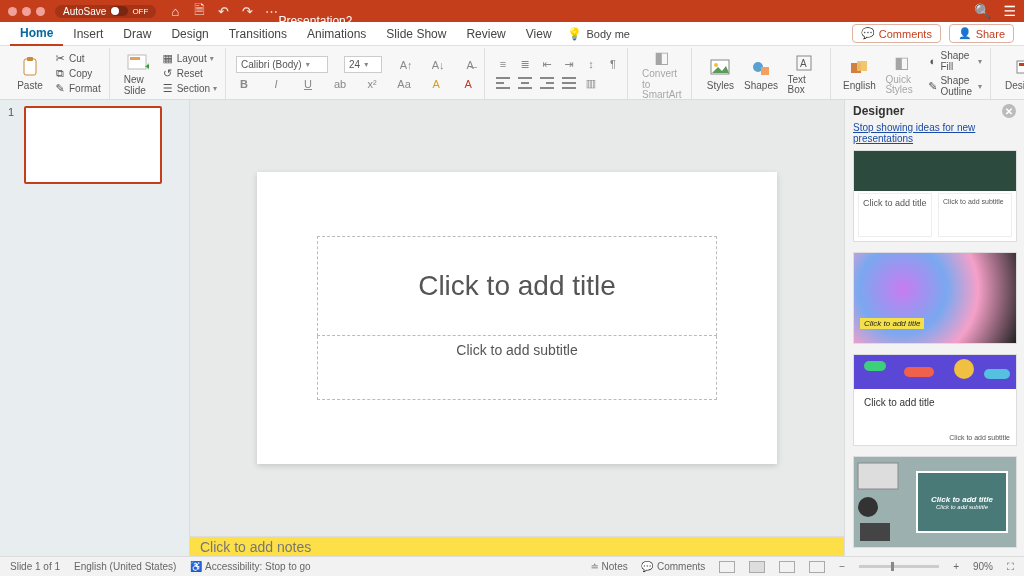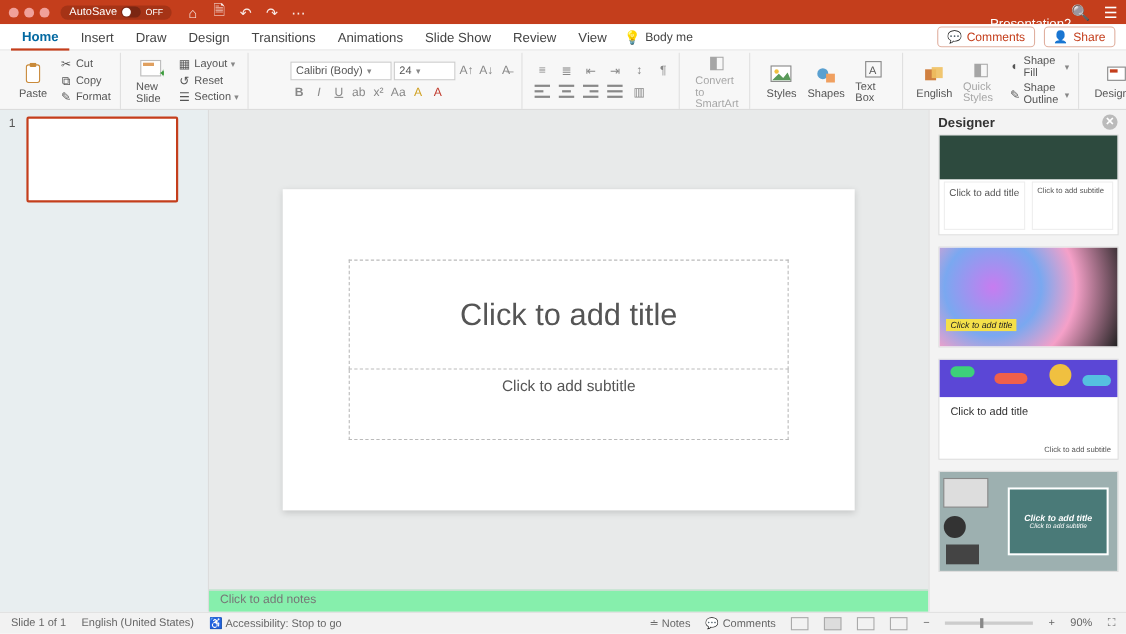--- a/index.html
+++ b/index.html
@@ -7,21 +7,21 @@
 
   
   .titlebar { height: 22px; background: #c43e1c; display: flex; align-items: center; color: #fff; padding: 0 8px; }
   .macdots { display: flex; gap: 5px; margin-right: 10px; }
   .macdots span { width: 9px; height: 9px; border-radius: 50%; background: #f0a19a; }
   .autosave { background: #a53316; border-radius: 10px; padding: 1px 8px; font-size: 10px; display: flex; align-items: center; gap: 4px; }
   .autosave .toggle { width: 18px; height: 10px; background: #7b2612; border-radius: 5px; position: relative; }
   .autosave .toggle::after { content:""; position:absolute; left:1px; top:1px; width:8px; height:8px; background:#fff; border-radius:50%; }
   .tb-icons { display:flex; gap:10px; margin-left:12px; }
   .tb-icons span { width:14px; height:14px; display:flex; align-items:center; justify-content:center; font-size:13px; opacity:.9; }
-  .tb-title { flex:1; text-align:right; font-size:12px; font-weight:500;margin-top:20px; }
+  .tb-title { flex:1; text-align:left; font-size:12px; font-weight:500;margin-top:20px; }
   .tb-right { display:flex; gap:12px; font-size:14px; }
 
   
   .ribbon-tabs { height: 24px; background: #fff; border-bottom: 1px solid #e0e0e0; display:flex; align-items:center; padding: 0 10px; }
   .rtab { padding: 4px 10px; font-size: 12px; color:#444; cursor:pointer; }
   .rtab.active { font-weight: 700; border-bottom: 2px solid #c43e1c; color:#0369a1; }
   .tellme { display:flex; align-items:center; gap:4px; color:#444; margin-left:6px; }
   .tellme .bulb { font-size:12px; }
   .rtab-spacer { flex:1; }
   .pill { border:1px solid #d0d0d0; border-radius:4px; padding:2px 8px; margin-left:8px; font-size:11px; display:flex; align-items:center; gap:4px; color:#555; }
@@ -31,44 +31,44 @@
   
   .ribbon { height: 54px; background: #f7f7f7; border-bottom: 1px solid #dcdcdc; display:flex; align-items:stretch; padding: 2px 6px 0; gap:4px; }
   .rgroup { display:flex; align-items:center; padding:0 6px; border-right:1px solid #e0e0e0; gap:4px; }
   .rgroup:last-child { border-right:none; }
   .vbtn { display:flex; flex-direction:column; align-items:center; justify-content:center; gap:1px; padding:2px 4px; font-size:10px; color:#555; min-width:36px; }
   .vbtn .ico { width:22px; height:22px; display:flex; align-items:center; justify-content:center; font-size:16px; }
   .ministack { display:flex; flex-direction:column; gap:1px; font-size:10px; color:#555; }
   .ministack div { display:flex; align-items:center; gap:3px; padding:1px 2px; }
   .ministack .mico { width:12px; height:12px; display:inline-flex; align-items:center; justify-content:center; font-size:11px; }
   .fontbox { display:flex; flex-direction:column; gap:3px; }
-  .fontrow { display:flex; gap:2px; align-items:center;margin-left:28px; }
+  .fontrow { display:flex; gap:16px; align-items:flex-end; }
   .dd { border:1px solid #ccc; background:#fff; font-size:10px; padding:2px 4px; display:flex; align-items:center; gap:4px; color:#555; }
   .dd.font { width:92px; }
-  .dd.size { width:56px; }
+  .dd.size { width:38px; }
   .chev { font-size:8px; color:#888; }
   .tbtn { width:16px; height:16px; display:flex; align-items:center; justify-content:center; color:#888; font-size:11px; }
   .paraicons { display:flex; flex-direction:column; gap:3px; }
   .paraicons .row { display:flex; gap:6px; }
   .paraicons .pi { width:14px; height:12px; display:flex; flex-direction:column; justify-content:space-between; }
   .pi span { height:2px; background:#888; }
 
   
   .workspace { display:flex; height: calc(576px - 22px - 24px - 54px - 20px); }
   .thumbs { width:190px; background:#e8eef0; border-right:1px solid #dcdcdc; padding:6px 8px; }
   .thumbrow { display:flex; gap:6px; }
   .thumbnum { font-size:11px; color:#555; width:10px; }
   .thumb { width:138px; height:78px; background:#fff; border:2px solid #c43e1c; border-radius:2px; }
   .canvaswrap { flex:1; background:#e8eaea; display:flex; flex-direction:column; }
   .canvasarea { flex:1; display:flex; align-items:center; justify-content:center; }
   .slide { width:520px; height:292px; background:#fff; box-shadow:0 2px 6px rgba(0,0,0,.15); position:relative; display:flex; flex-direction:column; align-items:center; justify-content:center; }
   .ph { border:1px dashed #bbb; width:400px; text-align:center; color:#555; }
   .ph.title { height:100px; display:flex; align-items:center; justify-content:center; font-size:28px; }
   .ph.sub { height:64px; display:flex; align-items:flex-start; justify-content:center; padding-top:6px; font-size:14px; border-top:none; }
-  .notesbar { height:20px; background:#86efac; border-top:1px solid #dcdcdc; padding:2px 10px; font-size:11px; color:#777; }
+  .notesbar { height:20px; background:#fde047; border-top:1px solid #dcdcdc; padding:2px 10px; font-size:14px; color:#777; }
 
   
   .designer { width:180px; background:#f3f3f3; border-left:1px solid #dcdcdc; display:flex; flex-direction:column; }
   .designer-hd { display:flex; align-items:center; padding:4px 8px; font-size:12px; font-weight:600; color:#333; }
   .designer-hd .x { margin-left:auto; width:14px; height:14px; border-radius:50%; background:#bbb; color:#fff; display:flex; align-items:center; justify-content:center; font-size:10px; }
   .designer-link { font-size:10px; color:#1a4aa8; text-decoration:underline; padding:0 8px 6px; }
   .designs { flex:1; overflow:hidden; padding:0 8px; display:flex; flex-direction:column; gap:10px; }
   .dcard { width:164px; height:92px; background:#fff; border:1px solid #ddd; position:relative; overflow:hidden; }
   .dcard .bar { position:absolute; left:0; right:0; }
   .dcard .ttl { position:absolute; font-size:9px; color:#555; }
@@ -375,20 +375,21 @@
       </div>
     </div>
     <div class="notesbar">Click to add notes</div>
   </div>
 
   <div class="designer">
     <div class="designer-hd">
       <span>Designer</span>
       <span class="x">✕</span>
     </div>
+    <div class="designer-link">Stop showing ideas for new presentations</div>
     <div class="designs">
       <div class="dcard">
         <div class="bar c1top"></div>
         <div class="c1box" style="left:4px">
             <div class="ttl" style="left:4px;top:4px">Click to add title</div>
           </div>
         <div class="c1box" style="right:4px">
             <div class="ttl" style="left:4px;top:4px;font-size:7px">Click to add subtitle</div>
           </div>
       </div>

